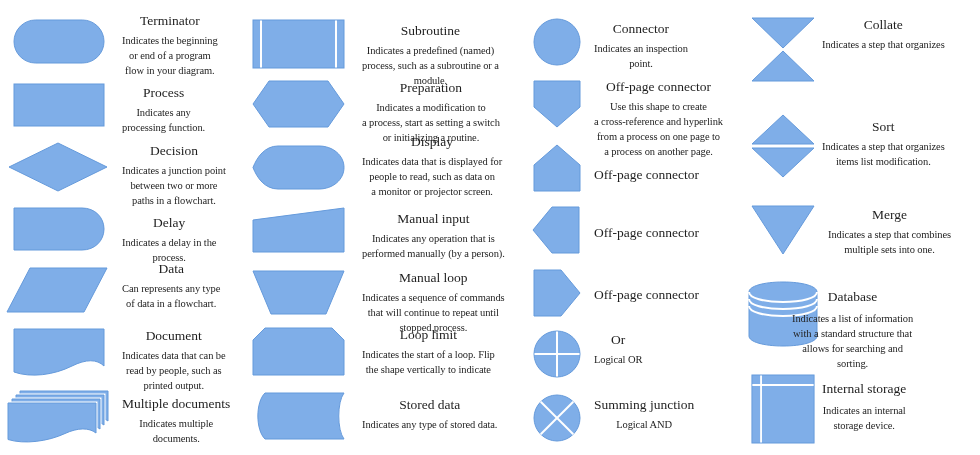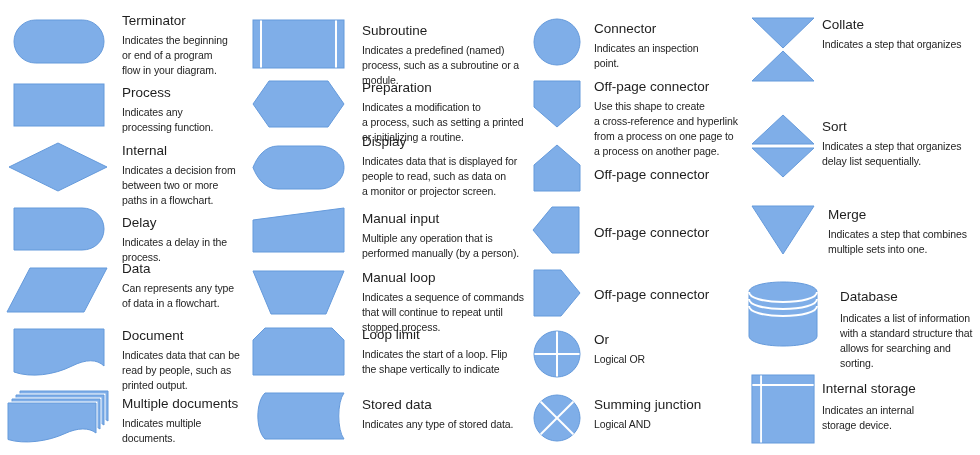--- a/index.html
+++ b/index.html
@@ -1,20 +1,20 @@
 <!DOCTYPE html>
 <html style="--fill: #7FAEE8; --stroke: #659ADB; --title: #1E1E1E; --desc: #242424; --bg: #FFFFFF;"><head>
 <meta charset="utf-8">
 <style>
   :root{
     --fill:#7FAEE8; --stroke:#659ADB; --title:#1E1E1E; --desc:#242424; --bg:#FFFFFF;
   }
   html,body{margin:0;padding:0;background:var(--bg);}
   .canvas{position:relative;width:980px;height:455px;background:var(--bg);overflow:hidden;
-          font-family:Liberation Sans, sans-serif;}
+          font-family:Liberation Serif, serif;text-align:center;}
   .shape{position:absolute;}
   .shape svg{width:100%;height:100%;display:block;overflow:visible;}
   .s-fill{fill:var(--fill);stroke:var(--stroke);stroke-width:1;}
   .s-white{stroke:#fff;stroke-width:2;fill:none;}
   .s-gapline{stroke:#fff;stroke-width:3;fill:none;}
   .txt{position:absolute;white-space:nowrap;}
   .title{font-size:13.5px;line-height:17px;font-weight:400;color:var(--title);margin:0 0 4px 0;}
   .desc div{font-size:10.5px;line-height:15px;font-weight:400;color:var(--desc);letter-spacing:-0.1px;}
   .gap .desc{margin-top:6px;}
 </style>
@@ -83,23 +83,23 @@
     </div>
   </div>
   <div class="txt" style="left:122px;top:84px">
     <div class="title">Process</div>
     <div class="desc">
       <div>Indicates any</div>
       <div>processing function.</div>
     </div>
   </div>
   <div class="txt" style="left:122px;top:142px">
-    <div class="title">Internal</div>
-    <div class="desc">
-      <div>Indicates a decision from</div>
+    <div class="title">Decision</div>
+    <div class="desc">
+      <div>Indicates a junction point</div>
       <div>between two or more</div>
       <div>paths in a flowchart.</div>
     </div>
   </div>
   <div class="txt" style="left:122px;top:214px">
     <div class="title">Delay</div>
     <div class="desc">
       <div>Indicates a delay in the</div>
       <div>process.</div>
     </div>
@@ -170,36 +170,36 @@
     <div class="desc">
       <div>Indicates a predefined (named)</div>
       <div>process, such as a subroutine or a</div>
       <div>module.</div>
     </div>
   </div>
   <div class="txt" style="left:362px;top:79px">
     <div class="title">Preparation</div>
     <div class="desc">
       <div>Indicates a modification to</div>
-      <div>a process, such as setting a printed</div>
+      <div>a process, start as setting a switch</div>
       <div>or initializing a routine.</div>
     </div>
   </div>
   <div class="txt" style="left:362px;top:133px">
     <div class="title">Display</div>
     <div class="desc">
       <div>Indicates data that is displayed for</div>
       <div>people to read, such as data on</div>
       <div>a monitor or projector screen.</div>
     </div>
   </div>
   <div class="txt" style="left:362px;top:210px">
     <div class="title">Manual input</div>
     <div class="desc">
-      <div>Multiple any operation that is</div>
+      <div>Indicates any operation that is</div>
       <div>performed manually (by a person).</div>
     </div>
   </div>
   <div class="txt" style="left:362px;top:269px">
     <div class="title">Manual loop</div>
     <div class="desc">
       <div>Indicates a sequence of commands</div>
       <div>that will continue to repeat until</div>
       <div>stopped process.</div>
     </div>
@@ -332,31 +332,31 @@
   <div class="txt" style="left:822px;top:16px">
     <div class="title">Collate</div>
     <div class="desc">
       <div>Indicates a step that organizes</div>
     </div>
   </div>
   <div class="txt" style="left:822px;top:118px">
     <div class="title">Sort</div>
     <div class="desc">
       <div>Indicates a step that organizes</div>
-      <div>delay list sequentially.</div>
+      <div>items list modification.</div>
     </div>
   </div>
   <div class="txt" style="left:828px;top:206px">
     <div class="title">Merge</div>
     <div class="desc">
       <div>Indicates a step that combines</div>
       <div>multiple sets into one.</div>
     </div>
   </div>
-  <div class="txt gap" style="left:840px;top:288px">
+  <div class="txt gap" style="left:792px;top:288px">
     <div class="title">Database</div>
     <div class="desc">
       <div>Indicates a list of information</div>
       <div>with a standard structure that</div>
       <div>allows for searching and</div>
       <div>sorting.</div>
     </div>
   </div>
   <div class="txt gap" style="left:822px;top:380px">
     <div class="title">Internal storage</div>

